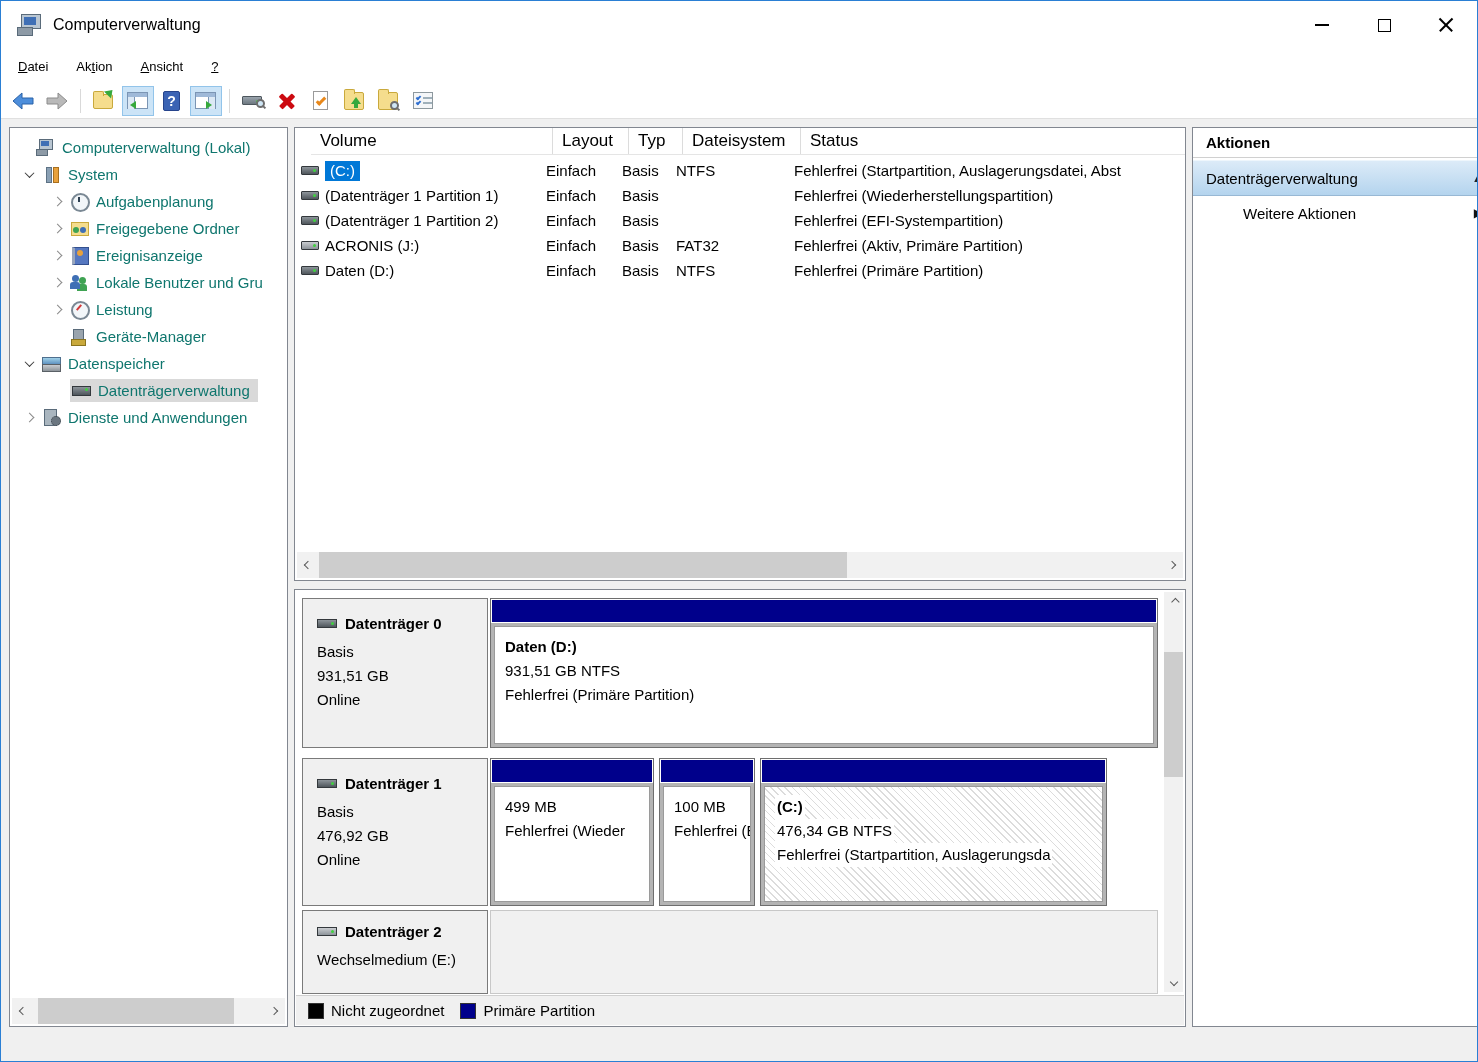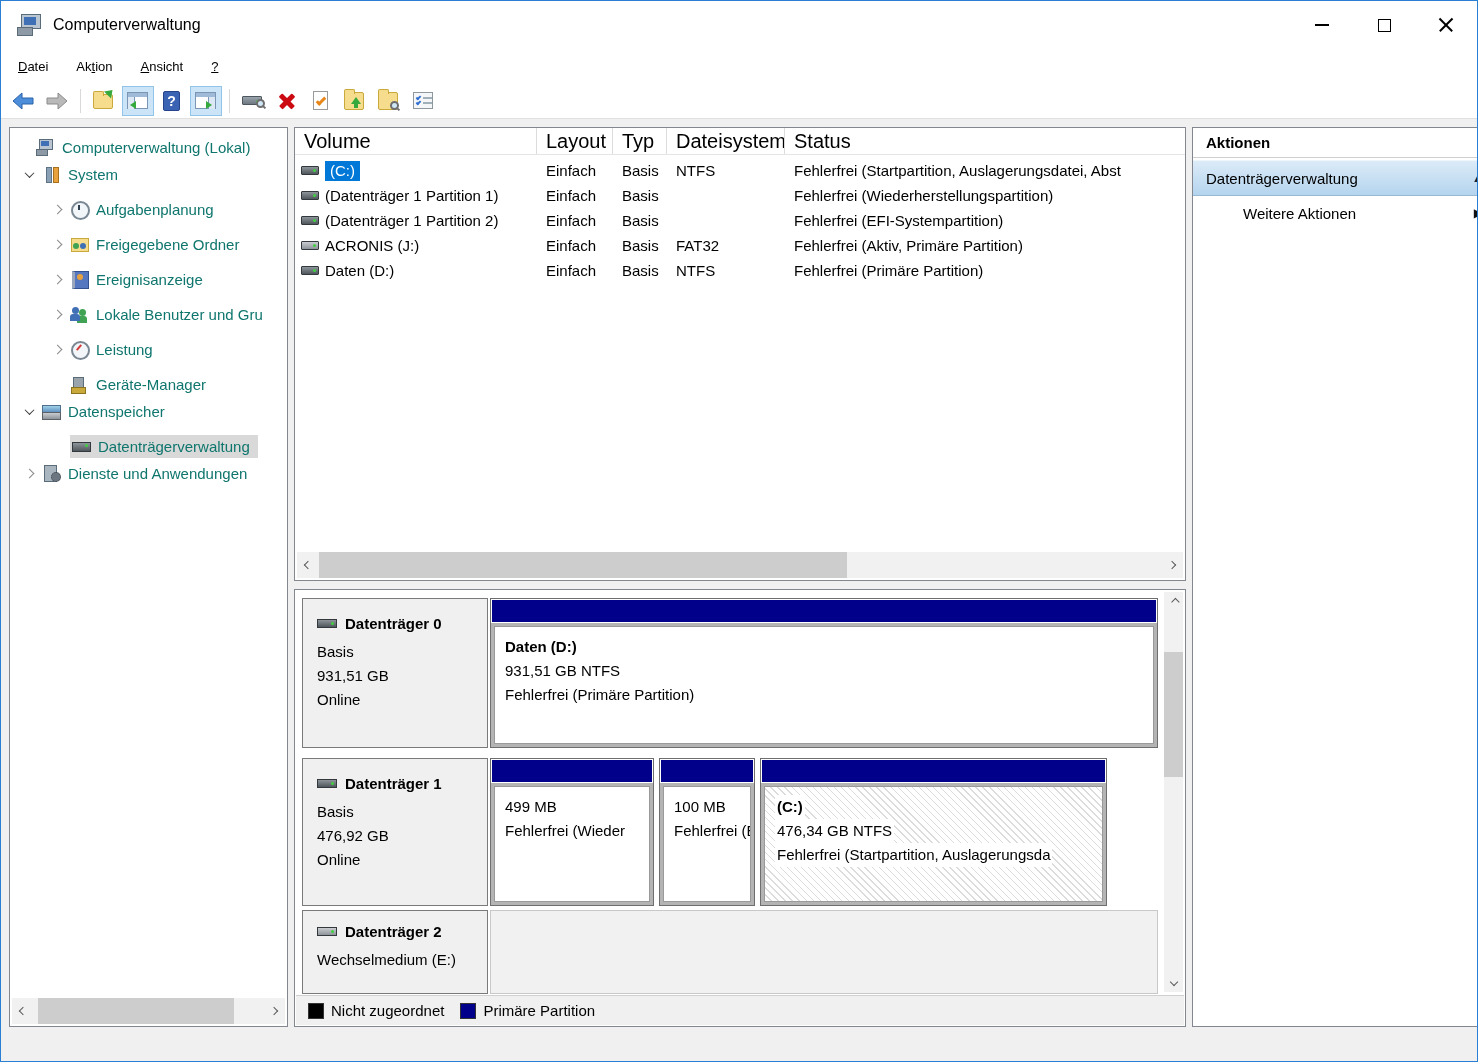--- a/index.html
+++ b/index.html
@@ -68,42 +68,42 @@
   .tree-panel { left:8px; top:8px; width:279px; height:900px; overflow:hidden; }
   .mid-list  { left:293px; top:8px; width:892px; height:454px; }
   .mid-disks { left:293px; top:470px; width:892px; height:438px; }
   .act-panel { left:1191px; top:8px; width:304px; height:900px; }
 
   
   .tree { padding-top:6px; font-size:15px; color:#0f766e; }
   .trow { height:27px; display:flex; align-items:center; white-space:nowrap; overflow:hidden; }
   .trow.d0 { padding-left:26px; }
   .trow.d1 { padding-left:10px; }
-  .trow.d2 { padding-left:38px;margin-top:8px; }
+  .trow.d2 { padding-left:38px; }
   .chev { width:18px; height:18px; display:flex; align-items:center; justify-content:center; flex:0 0 auto; margin-right:4px; }
   .chev i { display:block; width:7px; height:7px; border-right:1.5px solid #8a8a8a; border-bottom:1.5px solid #8a8a8a; transform:rotate(-45deg); }
   .chev.open i { border-color:#3b3b3b; transform:rotate(45deg) translate(-1px,-1px); }
   .chev.none { visibility:hidden; }
   .ti { width:19px; height:17px; position:relative; flex:0 0 auto; margin-right:7px; }
   .trow .hl { display:flex; align-items:center; background:#d9d9d9; padding:3px 8px 3px 2px; }
   
   .ti-computer .mon{position:absolute;left:3px;top:0;width:14px;height:11px;background:#b9c6d2;border:1px solid #5a6b7a;} .ti-computer .scr{position:absolute;left:5px;top:2px;width:8px;height:5px;background:#3f6fb5;} .ti-computer .base{position:absolute;left:0;bottom:0;width:12px;height:7px;background:#8d9aa6;border:1px solid #5a6b7a;}
   .ti-tools::before{content:"";position:absolute;left:4px;top:1px;width:4px;height:14px;background:#8aa0b4;border:1px solid #5d7285;} .ti-tools::after{content:"";position:absolute;left:11px;top:1px;width:4px;height:14px;background:#e8a13c;border:1px solid #a86f1e;}
   .ti-clock::before{content:"";position:absolute;left:1px;top:0;width:15px;height:15px;border-radius:50%;background:#f2f6f9;border:2px solid #7a8894;} .ti-clock::after{content:"";position:absolute;left:8px;top:4px;width:1.5px;height:5px;background:#2c3e50;}
   .ti-book::before{content:"";position:absolute;left:2px;top:0;width:13px;height:16px;background:#5577c0;border:1px solid #33508f;border-left:3px solid #9aa7bd;} .ti-book::after{content:"";position:absolute;left:7px;top:3px;width:6px;height:6px;background:#e8a13c;border-radius:50%;}
   .ti-folder-sh::before{content:"";position:absolute;left:1px;top:2px;width:16px;height:12px;background:#f5dd8d;border:1px solid #c9a93c;} .ti-folder-sh::after{content:"";position:absolute;left:3px;top:7px;width:6px;height:6px;background:#3fa353;border-radius:50%;box-shadow:7px 0 0 #3f6fb5;}
   .ti-users::before{content:"";position:absolute;left:2px;top:1px;width:7px;height:7px;background:#3f6fb5;border-radius:50%;box-shadow:7px 2px 0 #3fa353;} .ti-users::after{content:"";position:absolute;left:0;top:8px;width:10px;height:7px;background:#3f6fb5;border-radius:3px 3px 0 0;box-shadow:7px 2px 0 #3fa353;}
   .ti-gauge::before{content:"";position:absolute;left:1px;top:0;width:15px;height:15px;border-radius:50%;background:#f2f6f9;border:2px solid #7a8894;} .ti-gauge::after{content:"";position:absolute;left:8px;top:3px;width:2px;height:7px;background:#d43a3a;transform:rotate(40deg);}
   .ti-device::before{content:"";position:absolute;left:3px;top:1px;width:9px;height:10px;background:#9aa4ad;border:1px solid #5a6b7a;} .ti-device::after{content:"";position:absolute;left:1px;top:11px;width:13px;height:5px;background:#c9a93c;border:1px solid #8a7420;}
   .ti-storage::before{content:"";position:absolute;left:0;top:2px;width:17px;height:6px;background:linear-gradient(#9fd0e8,#5f92c0);border:1px solid #4e6f8e;} .ti-storage::after{content:"";position:absolute;left:0;top:9px;width:17px;height:6px;background:linear-gradient(#c9ccd0,#8d949a);border:1px solid #5a6066;}
   .ti-disk::before{content:"";position:absolute;left:0;top:4px;width:17px;height:8px;background:linear-gradient(#8d949a,#4f565c);border:1px solid #33383c;} .ti-disk::after{content:"";position:absolute;right:3px;top:6px;width:3px;height:3px;background:#3fd13f;border-radius:50%;}
   .ti-services::before{content:"";position:absolute;left:2px;top:0;width:11px;height:15px;background:#aab6bf;border:1px solid #5a6b7a;} .ti-services::after{content:"";position:absolute;right:0;bottom:0;width:8px;height:8px;background:#6b7680;border-radius:50%;border:1px dotted #3c444a;}
 
   
-  .vl-header { display:grid; grid-template-columns:242px 76px 54px 118px 1fr; height:27px; font-size:20px; align-items:center; border-bottom:1px solid #e5e5e5; }
+  .vl-header { display:grid; grid-template-columns:242px 76px 54px 118px 1fr; height:27px; font-size:17px; align-items:center; border-bottom:1px solid #e5e5e5;margin-left:16px; }
   .vl-header .hc { padding-left:9px; height:100%; display:flex; align-items:center; border-right:1px solid #dcdcdc; white-space:nowrap; overflow:hidden; }
   .vl-row { display:grid; grid-template-columns:242px 76px 54px 118px 1fr; height:25px; font-size:15px; align-items:center; white-space:nowrap; }
   .vl-row .c { overflow:hidden; padding-left:9px; }
   .vl-row .vcell { display:flex; align-items:center; padding-left:6px; overflow:hidden; }
   .vol-ico { width:18px; height:9px; background:linear-gradient(#8d949a,#4f565c); border:1px solid #33383c; border-radius:1px; position:relative; flex:0 0 auto; margin-right:6px; }
   .vol-ico::after { content:""; position:absolute; right:2px; top:2px; width:3px; height:3px; background:#3fd13f; border-radius:50%; }
   .sel-chip { background:#0078d7; color:#fff; padding:1px 5px 2px 5px; }
 
   
   .hscroll { position:absolute; left:2px; right:2px; bottom:2px; height:26px; background:#f1f1f1; display:flex; align-items:center; }

